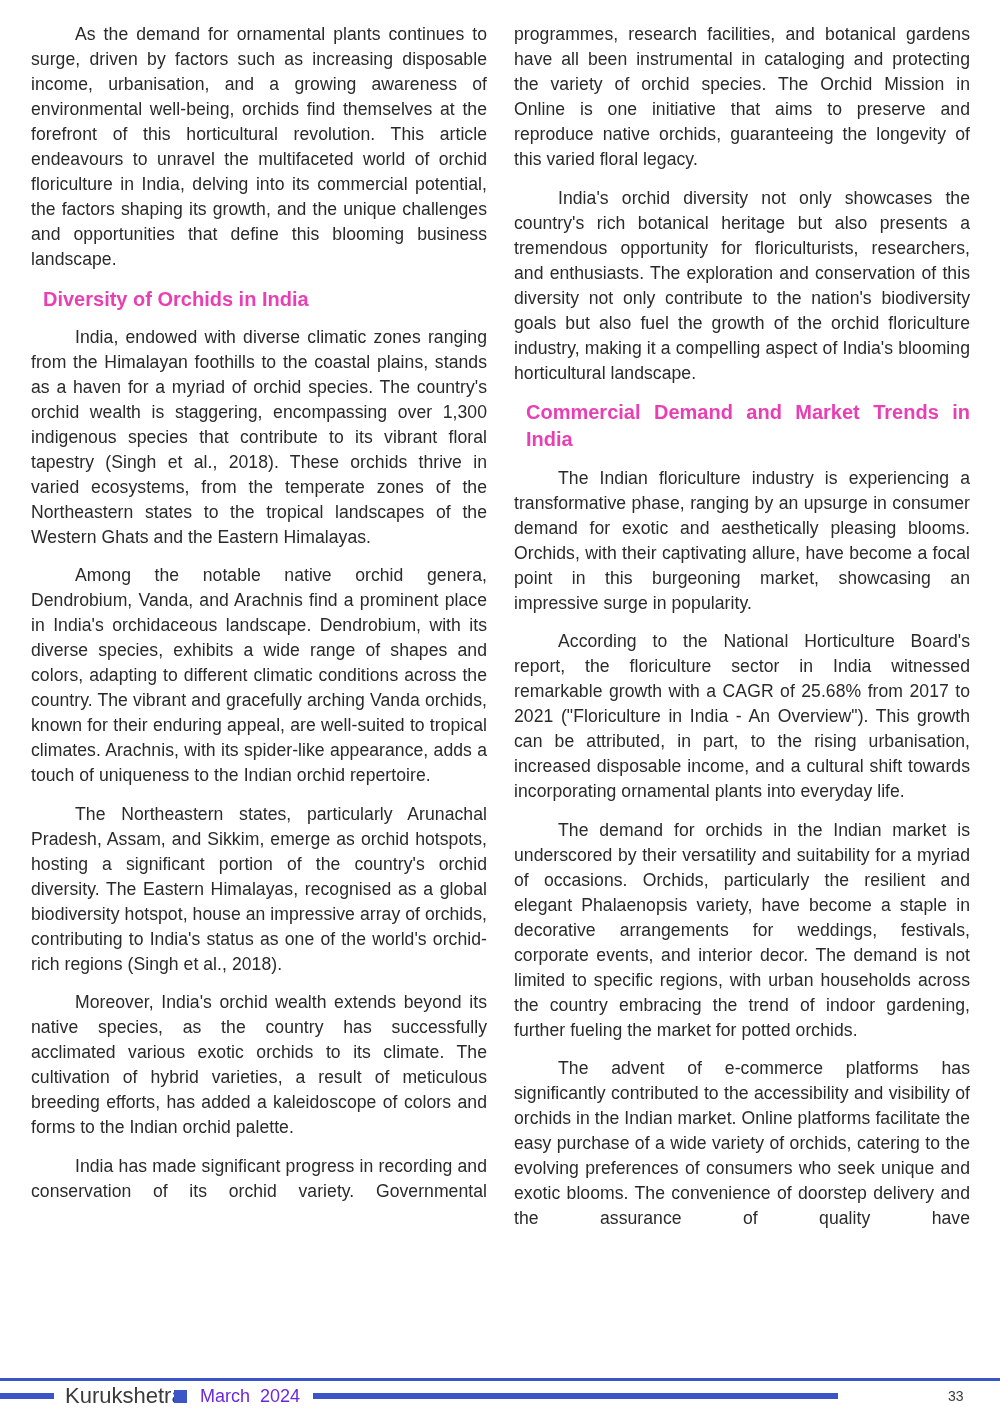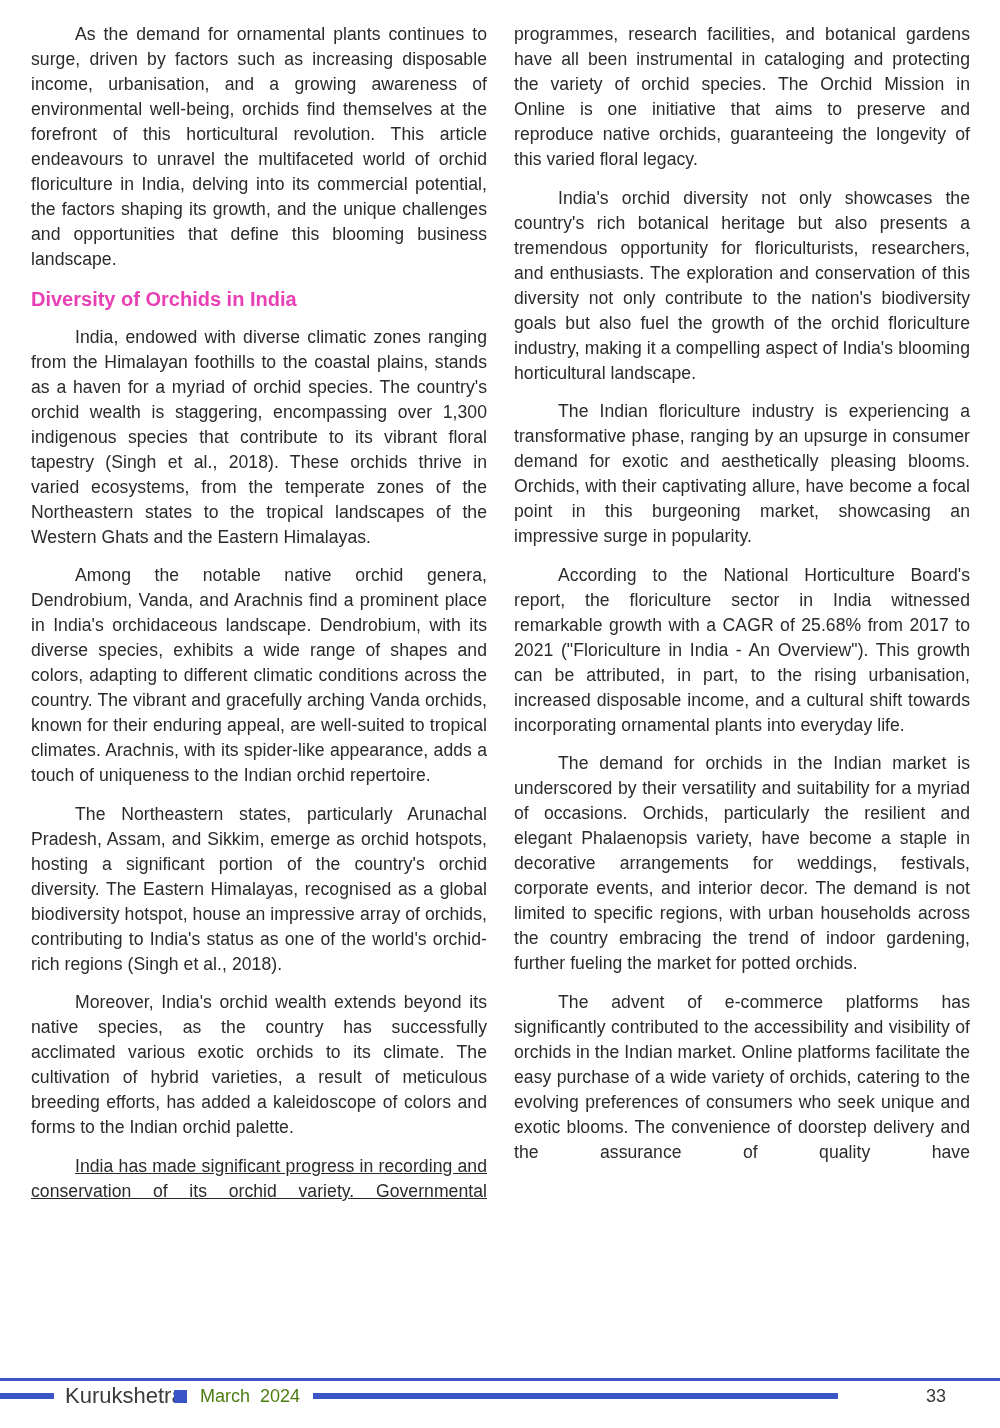--- a/index.html
+++ b/index.html
@@ -4,47 +4,48 @@
 <style>
   html, body { margin:0; padding:0; background:#ffffff; }
   body { width:1000px; height:1428px; position:relative; overflow:hidden;
          font-family:"Liberation Sans", sans-serif; color:#2a2a2a; }
   .col { position:absolute; top:22px; width:456px; }
   .col-left { left:31px; }
   .col-right { left:514px; }
   p.body { margin:0 0 13.5px 0; font-size:17.6px; line-height:25px;
            text-align:justify; text-indent:44px; letter-spacing:0.05px; }
   p.cont { text-indent:0; }
-  h2.sec { margin:4px 0 12px 0; font-size:20px; line-height:27.4px; font-weight:bold;
+  h2.sec { margin:4px 0 12px 12px; font-size:20px; line-height:27.4px; font-weight:bold;
            color:#e93fb4; text-align:justify; }
   .footer-rule { position:absolute; left:0; top:1378px; width:1000px; height:3px; background:#3b55c7; }
   .footer { position:absolute; left:0; top:1384px; width:1000px; height:24px; }
   .f-bar1 { position:absolute; left:0; top:9px; width:54px; height:6px; background:#3b55c7; }
   .f-mag { position:absolute; left:65px; top:0; font-size:22px; line-height:24px; color:#3a3a3a; }
   .f-sq { position:absolute; left:174px; top:6px; width:13px; height:13px; background:#3b55c7; }
-  .f-date { position:absolute; left:200px; top:0; font-size:18px; line-height:24px; color:#4d7c0f; }
+  .f-date { position:absolute; left:200px; top:0; font-size:18px; line-height:24px; color:#6d28d9; }
   .f-bar2 { position:absolute; left:313px; top:9px; width:525px; height:6px; background:#3b55c7; }
-  .f-page { position:absolute; left:926px; top:0; font-size:18px; line-height:24px; color:#3a3a3a; }
+  .f-page { position:absolute; left:948px; top:0; font-size:14px; line-height:24px; color:#3a3a3a; }
 </style>
 </head>
 <body>
 
 <div class="col col-left">
   <p class="body">As the demand for ornamental plants continues to surge, driven by factors such as increasing disposable income, urbanisation, and a growing awareness of environmental well-being, orchids find themselves at the forefront of this horticultural revolution. This article endeavours to unravel the multifaceted world of orchid floriculture in India, delving into its commercial potential, the factors shaping its growth, and the unique challenges and opportunities that define this blooming business landscape.</p>
   <h2 class="sec">Diversity of Orchids in India</h2>
   <p class="body">India, endowed with diverse climatic zones ranging from the Himalayan foothills to the coastal plains, stands as a haven for a myriad of orchid species. The country's orchid wealth is staggering, encompassing over 1,300 indigenous species that contribute to its vibrant floral tapestry (Singh et al., 2018). These orchids thrive in varied ecosystems, from the temperate zones of the Northeastern states to the tropical landscapes of the Western Ghats and the Eastern Himalayas.</p>
   <p class="body">Among the notable native orchid genera, Dendrobium, Vanda, and Arachnis find a prominent place in India's orchidaceous landscape. Dendrobium, with its diverse species, exhibits a wide range of shapes and colors, adapting to different climatic conditions across the country. The vibrant and gracefully arching Vanda orchids, known for their enduring appeal, are well-suited to tropical climates. Arachnis, with its spider-like appearance, adds a touch of uniqueness to the Indian orchid repertoire.</p>
   <p class="body">The Northeastern states, particularly Arunachal Pradesh, Assam, and Sikkim, emerge as orchid hotspots, hosting a significant portion of the country's orchid diversity. The Eastern Himalayas, recognised as a global biodiversity hotspot, house an impressive array of orchids, contributing to India's status as one of the world's orchid-rich regions (Singh et al., 2018).</p>
   <p class="body">Moreover, India's orchid wealth extends beyond its native species, as the country has successfully acclimated various exotic orchids to its climate. The cultivation of hybrid varieties, a result of meticulous breeding efforts, has added a kaleidoscope of colors and forms to the Indian orchid palette.</p>
-  <p class="body" style="text-align-last:justify;text-decoration:underline;">India has made significant progress in recording and conservation of its orchid variety. Governmental</p>
+  <p class="body" style="text-align-last:justify;">India has made significant progress in recording and conservation of its orchid variety. Governmental</p>
 </div>
 
 <div class="col col-right">
   <p class="body cont">programmes, research facilities, and botanical gardens have all been instrumental in cataloging and protecting the variety of orchid species. The Orchid Mission in Online is one initiative that aims to preserve and reproduce native orchids, guaranteeing the longevity of this varied floral legacy.</p>
   <p class="body">India's orchid diversity not only showcases the country's rich botanical heritage but also presents a tremendous opportunity for floriculturists, researchers, and enthusiasts. The exploration and conservation of this diversity not only contribute to the nation's biodiversity goals but also fuel the growth of the orchid floriculture industry, making it a compelling aspect of India's blooming horticultural landscape.</p>
+  <h2 class="sec">Commercial Demand and Market Trends in India</h2>
   <p class="body">The Indian floriculture industry is experiencing a transformative phase, ranging by an upsurge in consumer demand for exotic and aesthetically pleasing blooms. Orchids, with their captivating allure, have become a focal point in this burgeoning market, showcasing an impressive surge in popularity.</p>
   <p class="body">According to the National Horticulture Board's report, the floriculture sector in India witnessed remarkable growth with a CAGR of 25.68% from 2017 to 2021 ("Floriculture in India - An Overview"). This growth can be attributed, in part, to the rising urbanisation, increased disposable income, and a cultural shift towards incorporating ornamental plants into everyday life.</p>
   <p class="body">The demand for orchids in the Indian market is underscored by their versatility and suitability for a myriad of occasions. Orchids, particularly the resilient and elegant Phalaenopsis variety, have become a staple in decorative arrangements for weddings, festivals, corporate events, and interior decor. The demand is not limited to specific regions, with urban households across the country embracing the trend of indoor gardening, further fueling the market for potted orchids.</p>
   <p class="body" style="text-align-last:justify;">The advent of e-commerce platforms has significantly contributed to the accessibility and visibility of orchids in the Indian market. Online platforms facilitate the easy purchase of a wide variety of orchids, catering to the evolving preferences of consumers who seek unique and exotic blooms. The convenience of doorstep delivery and the assurance of quality have</p>
 </div>
 
 <div class="footer-rule"></div>
 <div class="footer">
   <div class="f-bar1"></div>
   <span class="f-mag">Kurukshetra</span>

